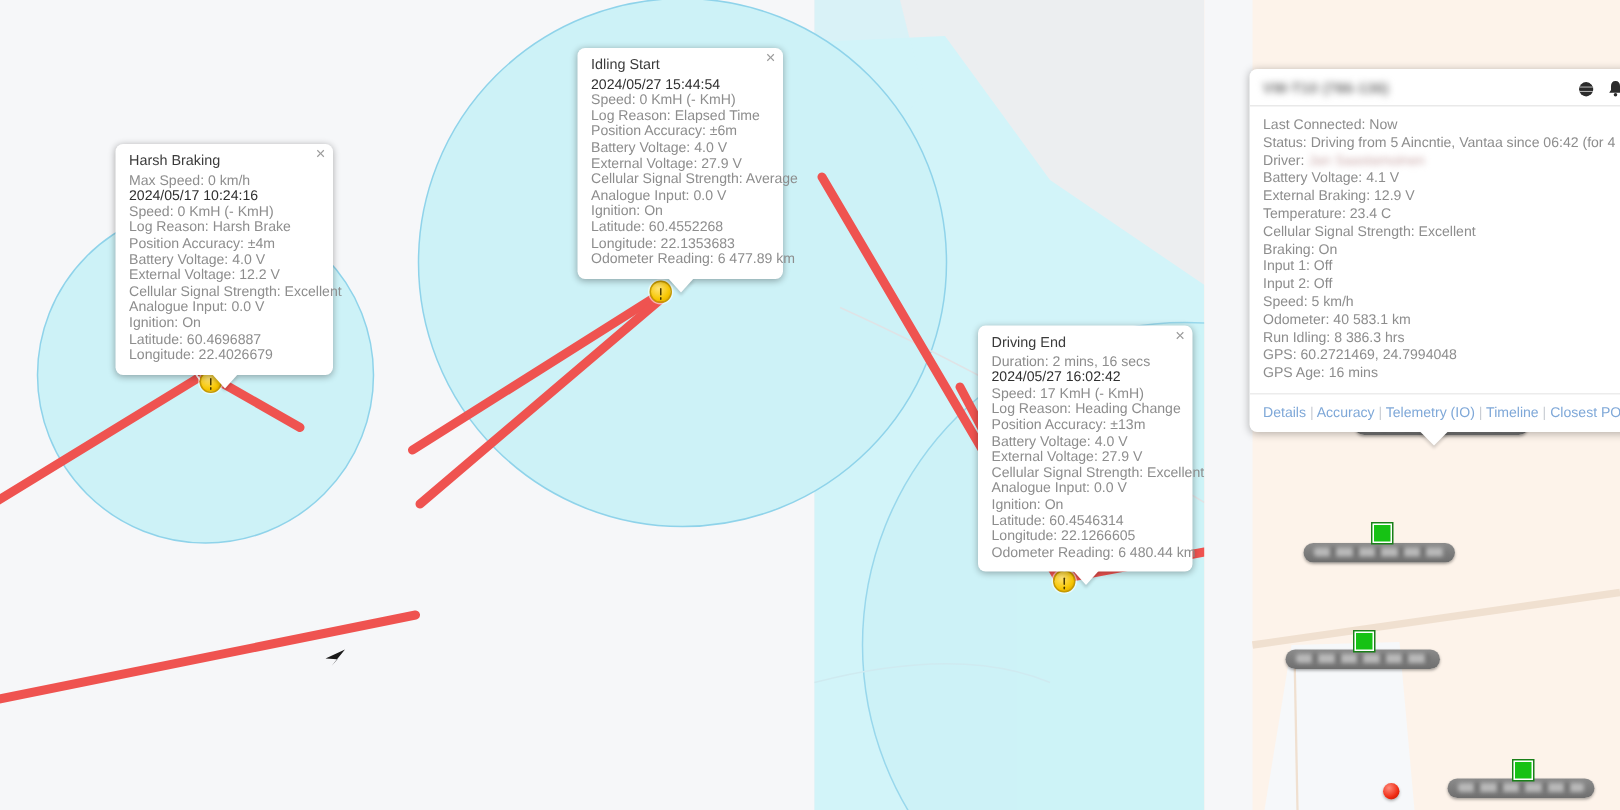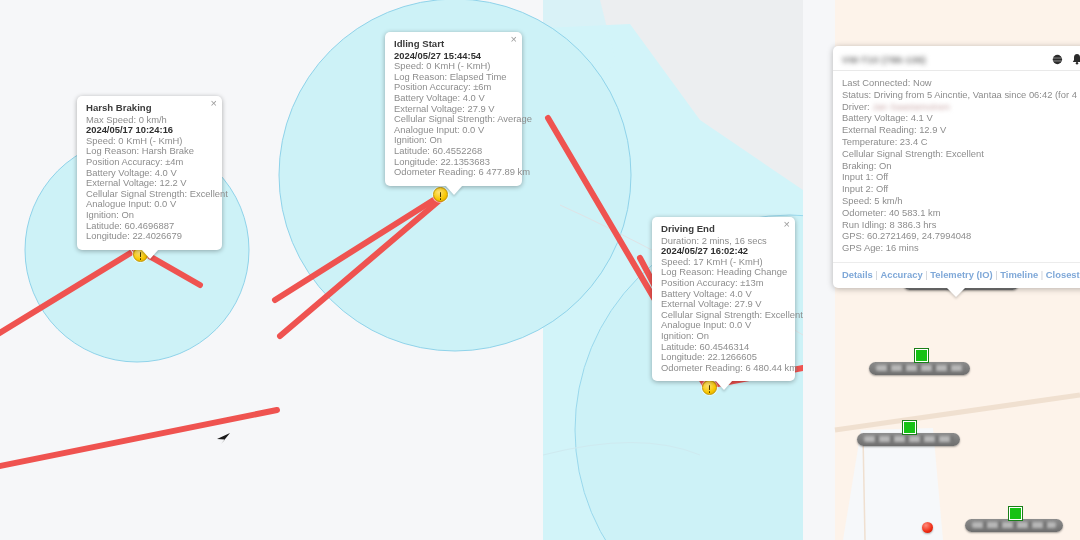--- a/index.html
+++ b/index.html
@@ -26,22 +26,22 @@
   }
   .popup .tip{
     position:absolute;left:50%;bottom:-9px;margin-left:-9px;
     width:0;height:0;border-left:9px solid transparent;border-right:9px solid transparent;
     border-top:10px solid #ffffff;filter:drop-shadow(0 2px 1px rgba(0,0,0,.16));
   }
   .popup .close{
     position:absolute;top:2px;right:5px;color:#9b9b9b;font-size:11px;
     line-height:11px;cursor:pointer;font-family:"Liberation Sans",sans-serif;
   }
-  .popup .ttl{font-weight:bold;color:#3b3b3b;font-size:9.6px;display:block;margin-bottom:1px;}
-  .popup .strong{font-weight:bold;color:#2f2f2f;display:block;}
+  .popup .ttl{font-weight:normal;color:#3b3b3b;font-size:9.6px;display:block;margin-bottom:1px;}
+  .popup .strong{font-weight:normal;color:#2f2f2f;display:block;}
   .popup .row{display:block;white-space:nowrap;}
 
   #popup-harsh-braking{left:77px;top:96px;width:127px;}
   #popup-idling-start{left:385px;top:32px;width:119px;}
   #popup-idling-end{left:652px;top:217px;width:125px;}
 
   
   #vehicle-info-card{
     position:absolute;left:833px;top:46px;width:258px;
     background:#fff;border-radius:5px;box-shadow:0 1px 6px rgba(0,0,0,.28);
@@ -62,21 +62,21 @@
   }
   .vi-icons{display:flex;gap:9px;align-items:center;}
   .vi-icons svg{display:block;}
   .vi-body{padding:6px 9px 4px 9px;color:#8d8d8d;font-size:9.4px;line-height:11.8px;}
   .vi-body .row{display:block;white-space:nowrap;}
   .redact{filter:blur(2.1px);color:#caa9a9;}
   .vi-links{
     padding:6px 9px 8px 9px;border-top:1px solid #ececec;margin-top:4px;
     font-size:9.4px;color:#c9cdd4;white-space:nowrap;
   }
-  .vi-links a{color:#7fa8d8;text-decoration:none;font-weight:bold;}
+  .vi-links a{color:#7fa8d8;text-decoration:none;}
   .vi-links span.sep{color:#c9cdd4;}
 
   
   .mk{position:absolute;z-index:30;}
   .warn-badge{
     width:13px;height:13px;border-radius:50%;
     background:radial-gradient(circle at 38% 32%,#ffe477 0%,#f7c600 62%,#d39b00 100%);
     border:1px solid #c79a00;box-shadow:0 0 0 1px rgba(255,255,255,.55);
     display:flex;align-items:center;justify-content:center;
   }
@@ -293,21 +293,21 @@
       </span>
       <span class="row">
         <span>Driver:</span>
         <span class="redact">Jan Saastamoinen</span>
       </span>
       <span class="row">
         <span>Battery Voltage:</span>
         <span>4.1 V</span>
       </span>
       <span class="row">
-        <span>External Reading:</span>
+        <span>External Braking:</span>
         <span>12.9 V</span>
       </span>
       <span class="row">
         <span>Temperature:</span>
         <span>23.4 C</span>
       </span>
       <span class="row">
         <span>Cellular Signal Strength:</span>
         <span>Excellent</span>
       </span>

